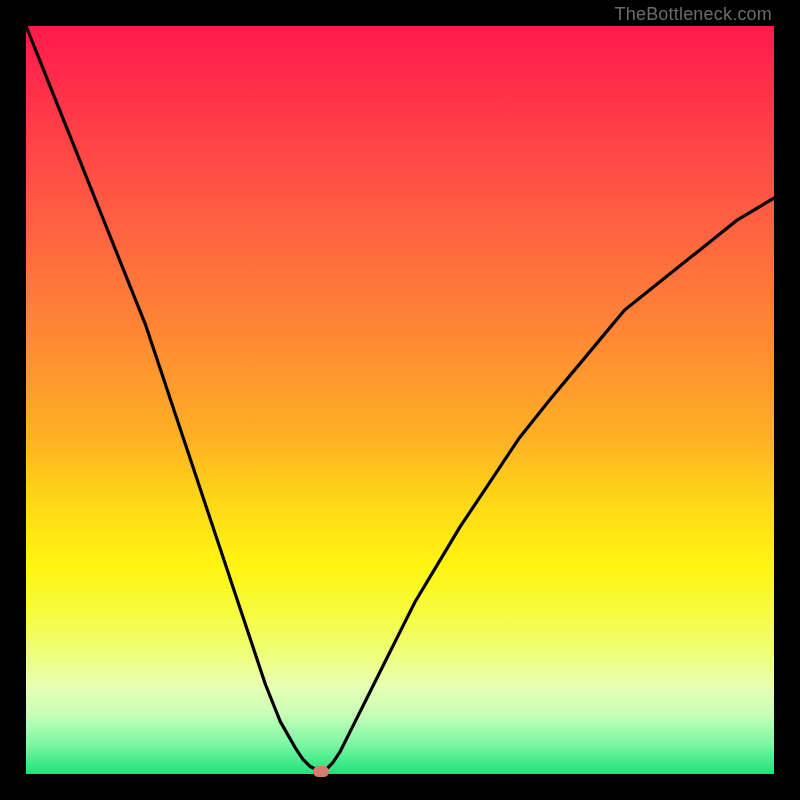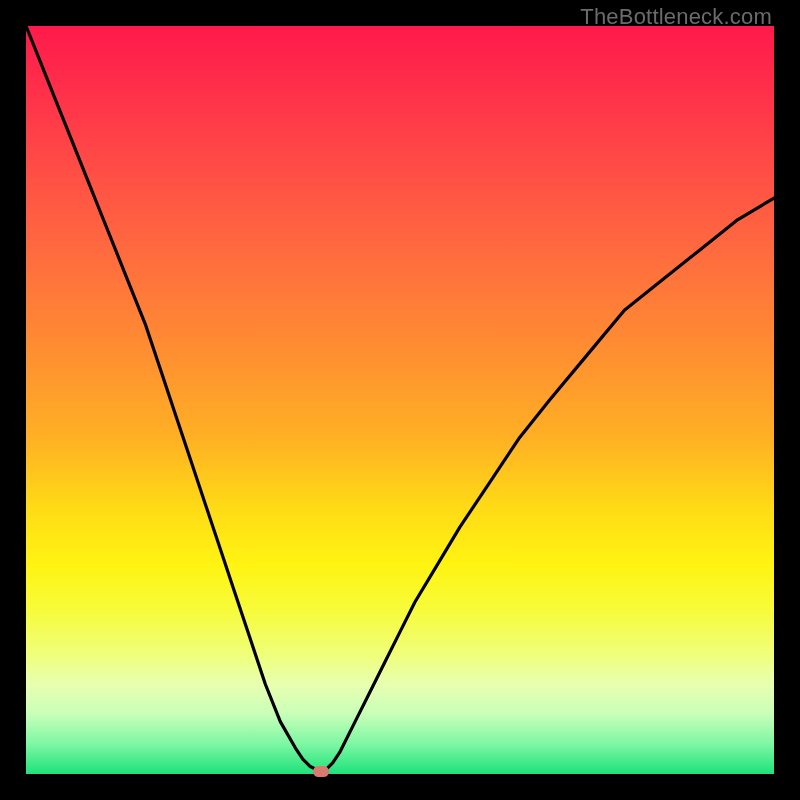--- a/index.html
+++ b/index.html
@@ -40,21 +40,21 @@
       #c8ffb8 92%,
       #7cf7a3 96%,
       #1ee27a 100%
     );
   }
   .watermark {
     position: absolute;
     top: 4px;
     right: 28px;
     font-family: Arial, Helvetica, sans-serif;
-    font-size: 22px;
+    font-size: 18px;
     color: #6b6b6b;
     letter-spacing: 0.2px;
   }
   svg.curve-layer {
     position: absolute;
     left: 26px;
     top: 26px;
     width: 748px;
     height: 748px;
   }

